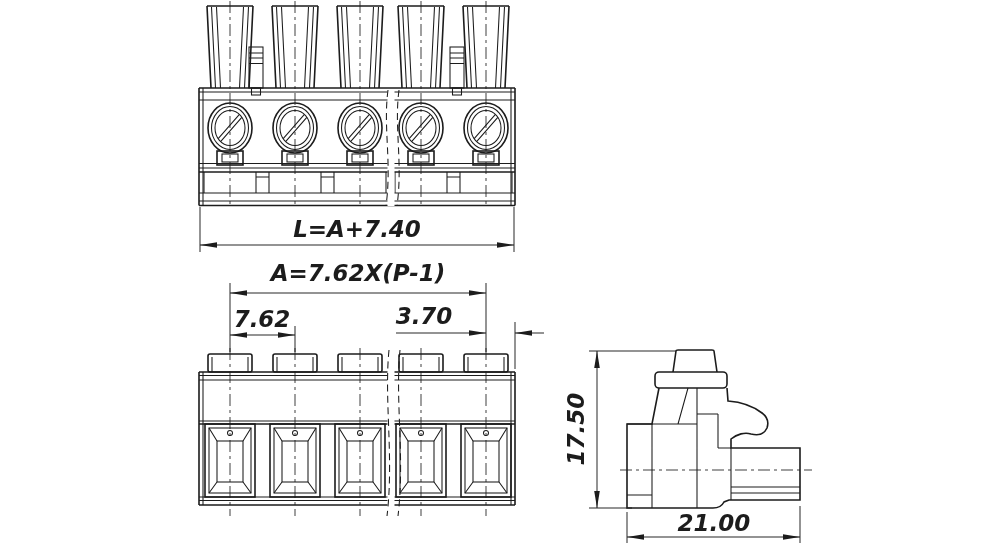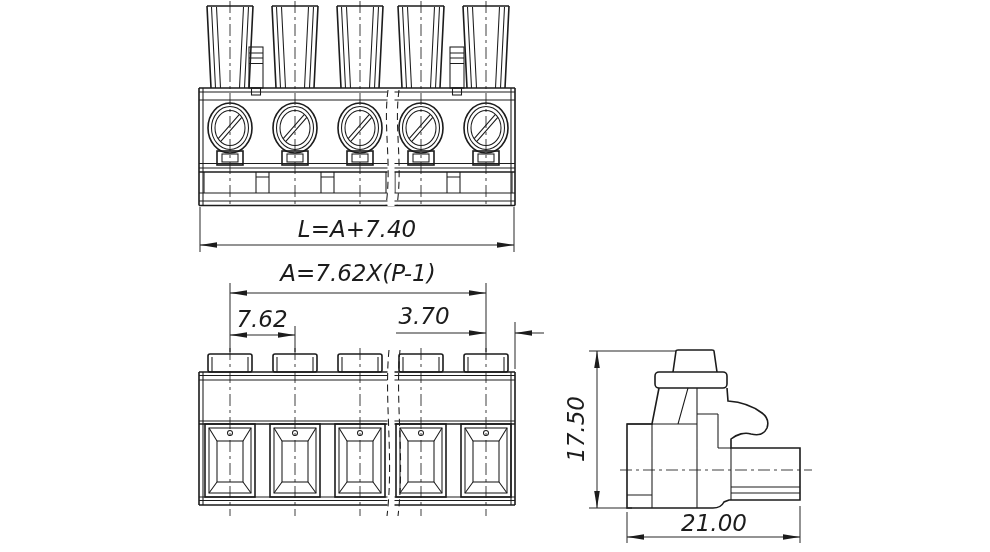--- a/index.html
+++ b/index.html
@@ -1,16 +1,16 @@
 <!DOCTYPE html>
 <html><head>
 <meta charset="utf-8">
 <style>
   html,body{margin:0;padding:0;background:#ffffff;}
-  .canvas{position:relative;width:990px;height:552px;background:#ffffff;overflow:hidden;}
+  .canvas{position:relative;width:990px;height:552px;background:#ffffff;overflow:hidden;font-weight:bold;}
   svg{display:block;}
   .heavy{stroke-width:1.6;}
   .med{stroke-width:1.05;}
   .thin{stroke-width:0.95;}
   .cl{stroke-width:0.85;stroke-dasharray:12 4 3 4;}
   .brk{stroke-width:1.05;stroke-dasharray:7 4.5;fill:none;}
   .whiteout{fill:#ffffff;stroke:none;}
   .dim-text{font-family:"DejaVu Sans",sans-serif;font-style:italic;font-size:23px;stroke:none;}
 </style>
 </head>

